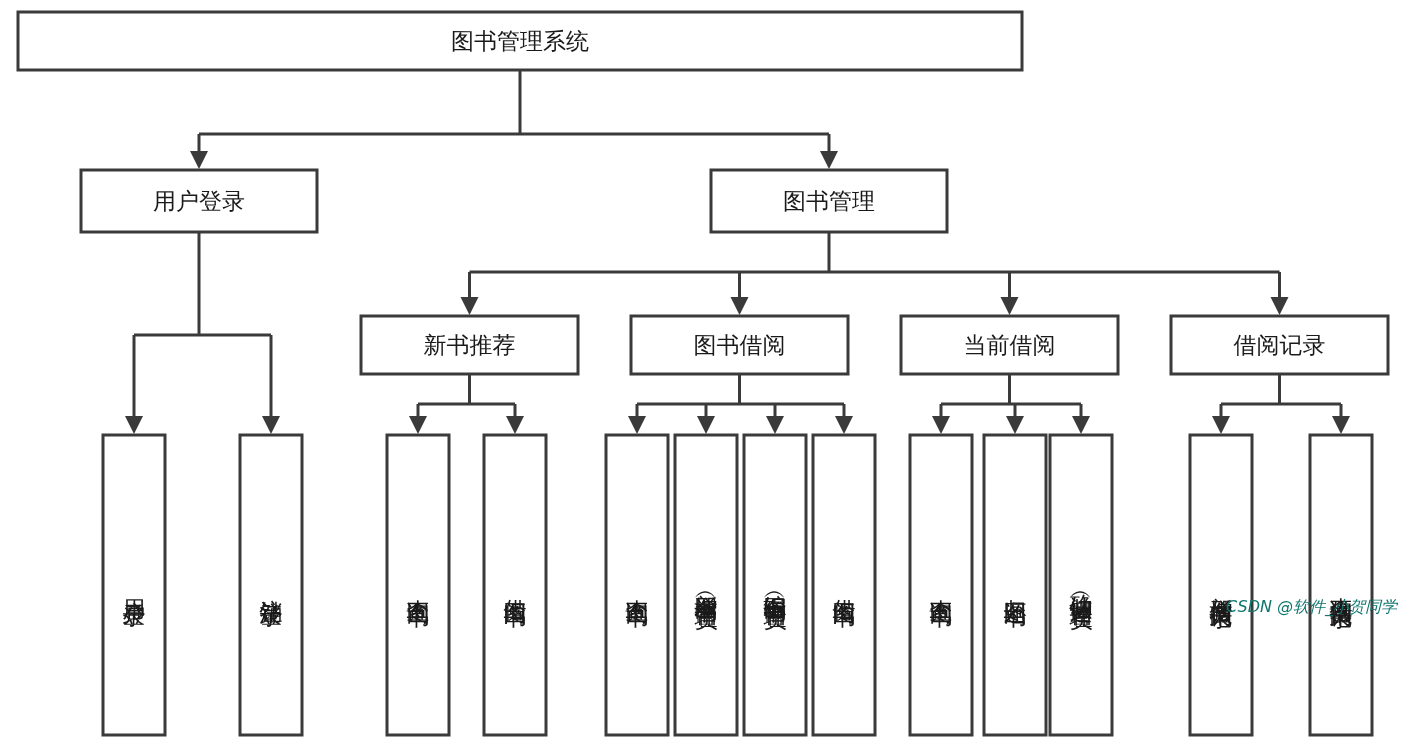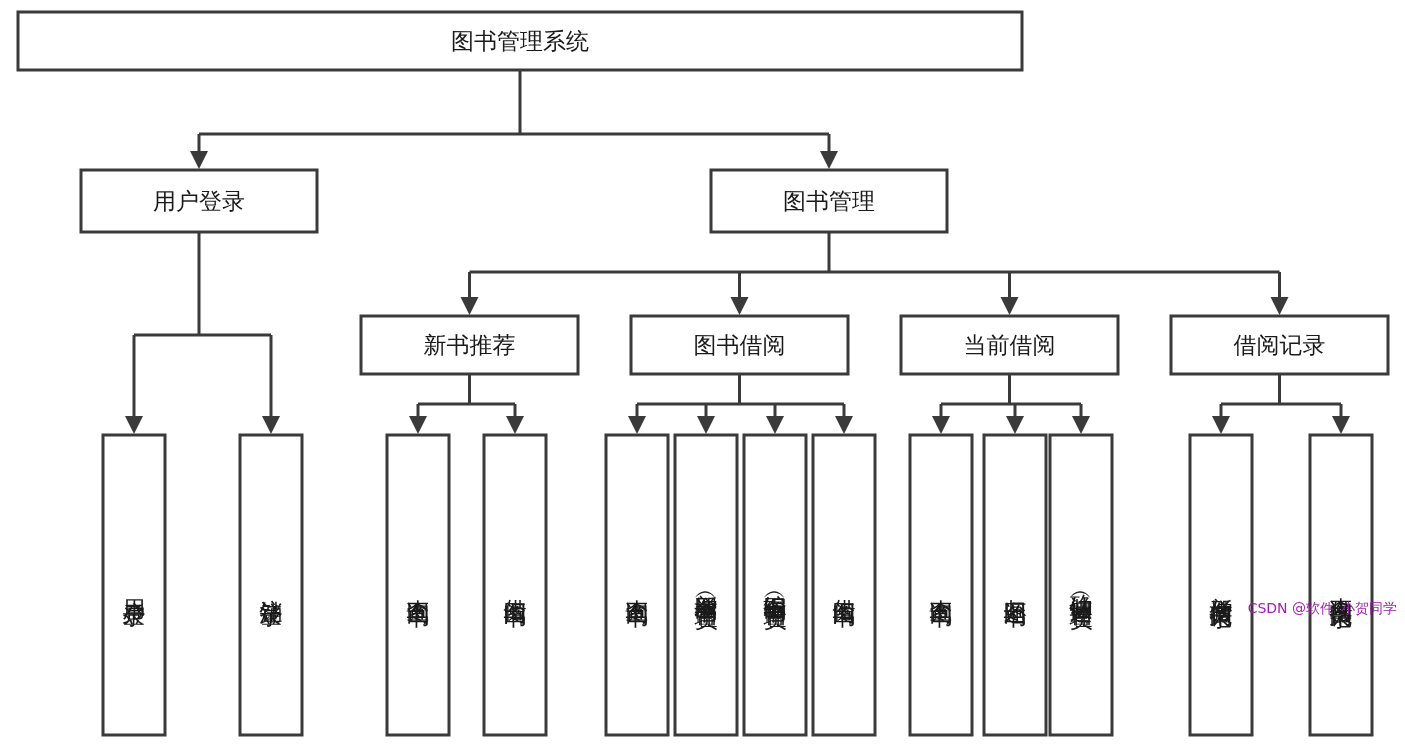--- a/index.html
+++ b/index.html
@@ -58,23 +58,24 @@
     color: #1a1a1a;
     text-align: center;
     white-space: nowrap;
     pointer-events: none;
   }
   #watermark {
     position: absolute;
     right: 8px;
     bottom: 6px;
     font-family: "DejaVu Sans", "Liberation Sans", sans-serif;
-    font-size: 14px;
-    color: #a21caf;
+    font-size: 16px;
+    color: #0f766e;
     white-space: nowrap;
+    font-style: italic;
   }
 </style>
 </head>
 <body>
 
 <div id="diagram-root">
 
   <svg id="tree-svg" viewBox="0 0 1405 747" xmlns="http://www.w3.org/2000/svg">
     <defs></defs>
     <g id="connectors-layer">

